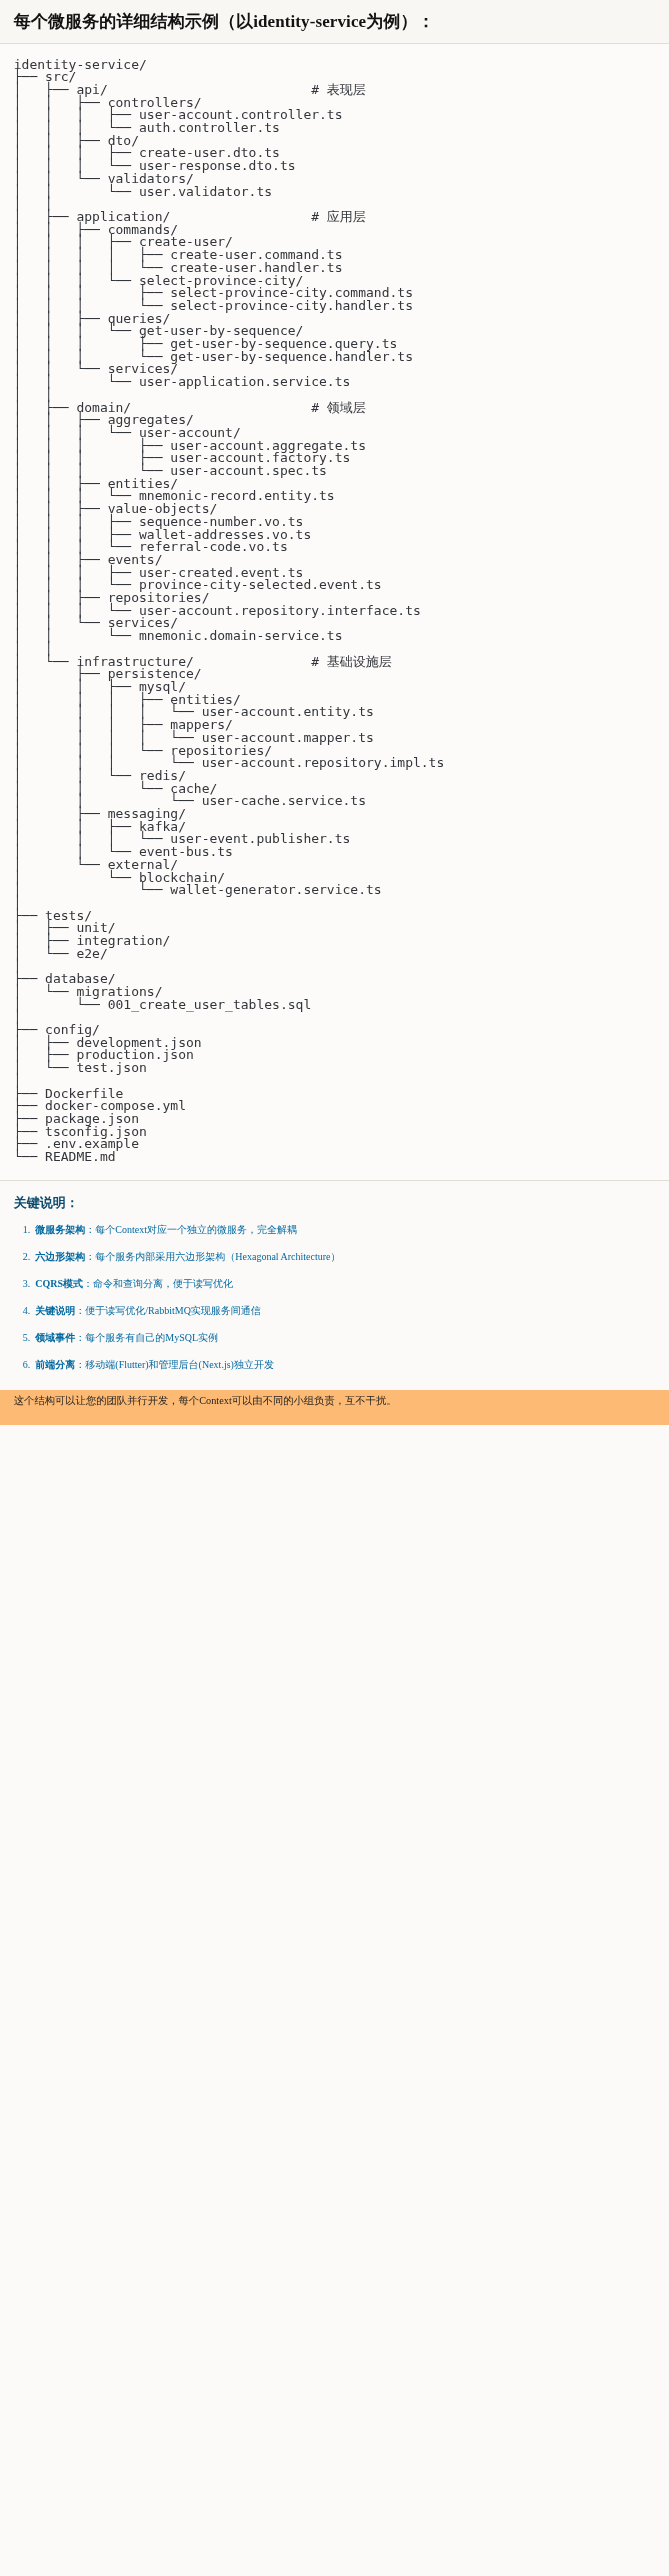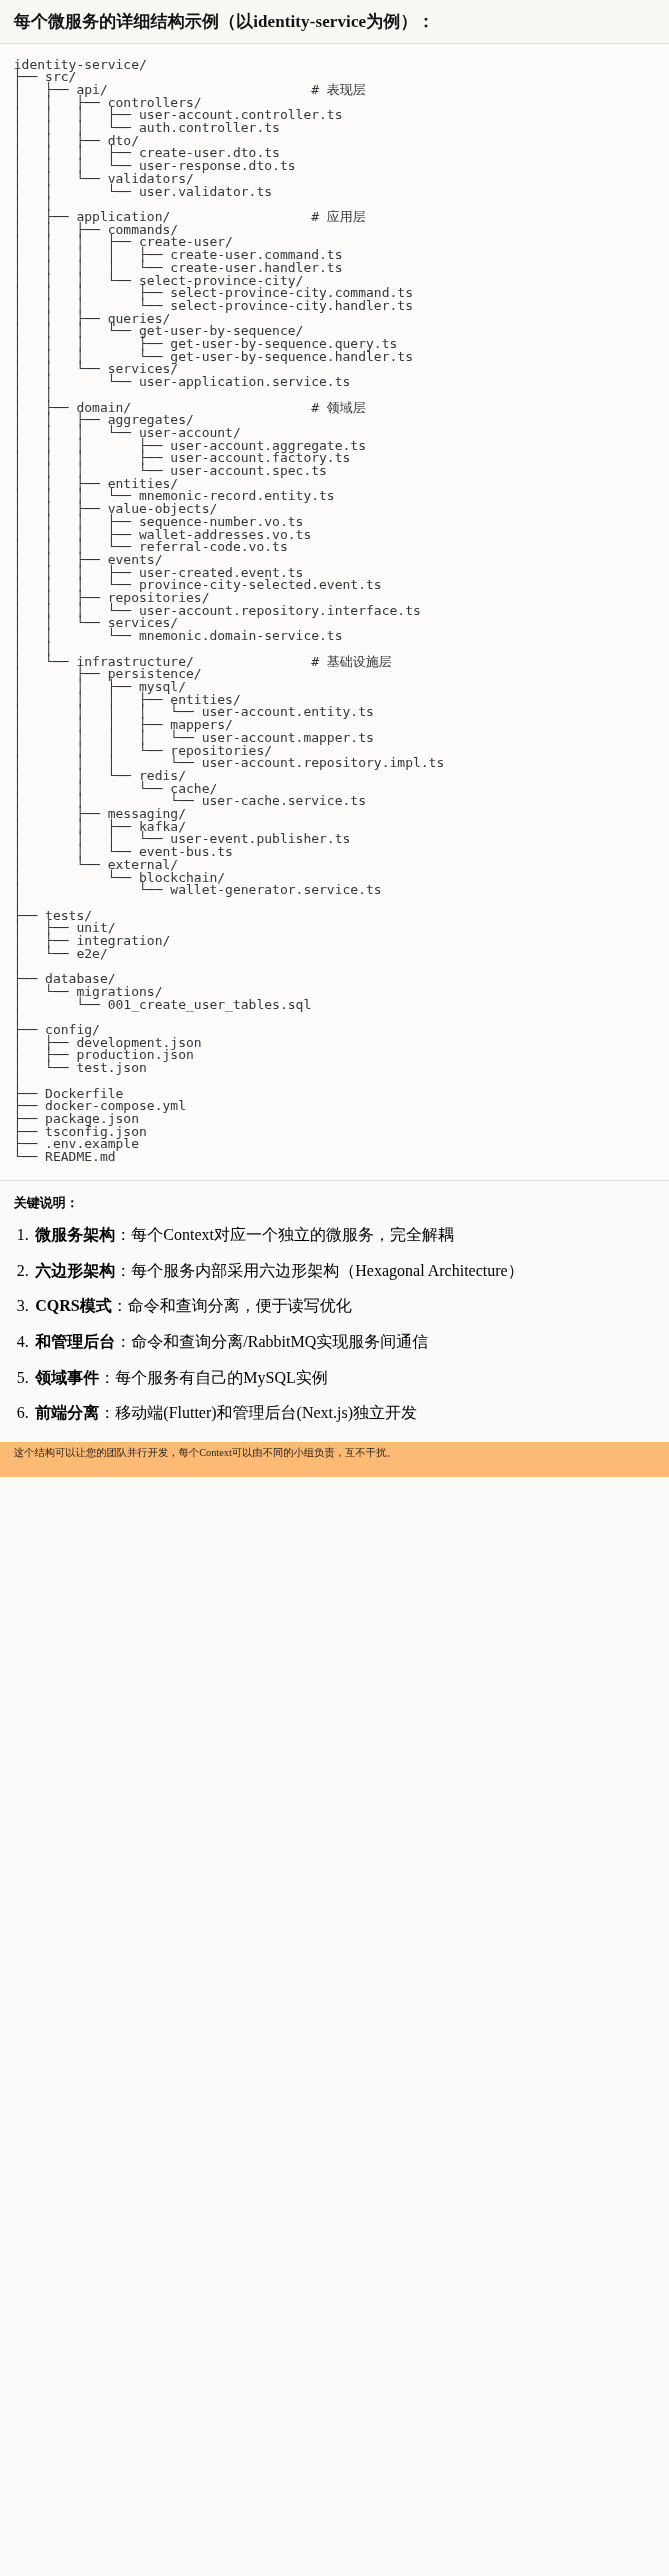--- a/index.html
+++ b/index.html
@@ -64,29 +64,29 @@
     width: 100%;
     background: #fbfaf8;
     padding: 13.8px 13.8px 6.3px 13.8px;
   }
   .notes-heading {
     margin: 0 0 11.3px 0;
     font-family: "Liberation Serif", "DejaVu Serif", serif;
     font-weight: bold;
     font-size: 13px;
     line-height: 1.3;
-    color: #000000;
+    color: #0c4a6e;
   }
   ol.notes-list {
     margin: 0;
     padding: 0 0 0 19px;
     list-style: decimal;
-    font-size: 16px;
+    font-size: 10px;
     line-height: 1.45;
-    color: #000000;
+    color: #0369a1;
   }
   ol.notes-list > li {
     margin: 0 0 12.5px 0;
     padding-left: 2.5px;
   }
   ol.notes-list > li:last-child {
     margin-bottom: 11.3px;
   }
   .note-term {
     font-weight: bold;
@@ -218,21 +218,21 @@
       <li>
         <span class="note-term">微服务架构</span><span class="note-sep">：</span><span class="note-desc">每个Context对应一个独立的微服务，完全解耦</span>
       </li>
       <li>
         <span class="note-term">六边形架构</span><span class="note-sep">：</span><span class="note-desc">每个服务内部采用六边形架构（Hexagonal Architecture）</span>
       </li>
       <li>
         <span class="note-term">CQRS模式</span><span class="note-sep">：</span><span class="note-desc">命令和查询分离，便于读写优化</span>
       </li>
       <li>
-        <span class="note-term">和管理后台</span><span class="note-sep">：</span><span class="note-desc">命令和查询分离/RabbitMQ实现服务间通信</span>
+        <span class="note-term">关键说明</span><span class="note-sep">：</span><span class="note-desc">便于读写优化/RabbitMQ实现服务间通信</span>
       </li>
       <li>
         <span class="note-term">领域事件</span><span class="note-sep">：</span><span class="note-desc">每个服务有自己的MySQL实例</span>
       </li>
       <li>
         <span class="note-term">前端分离</span><span class="note-sep">：</span><span class="note-desc">移动端(Flutter)和管理后台(Next.js)独立开发</span>
       </li>
     </ol>
   </section>
 

